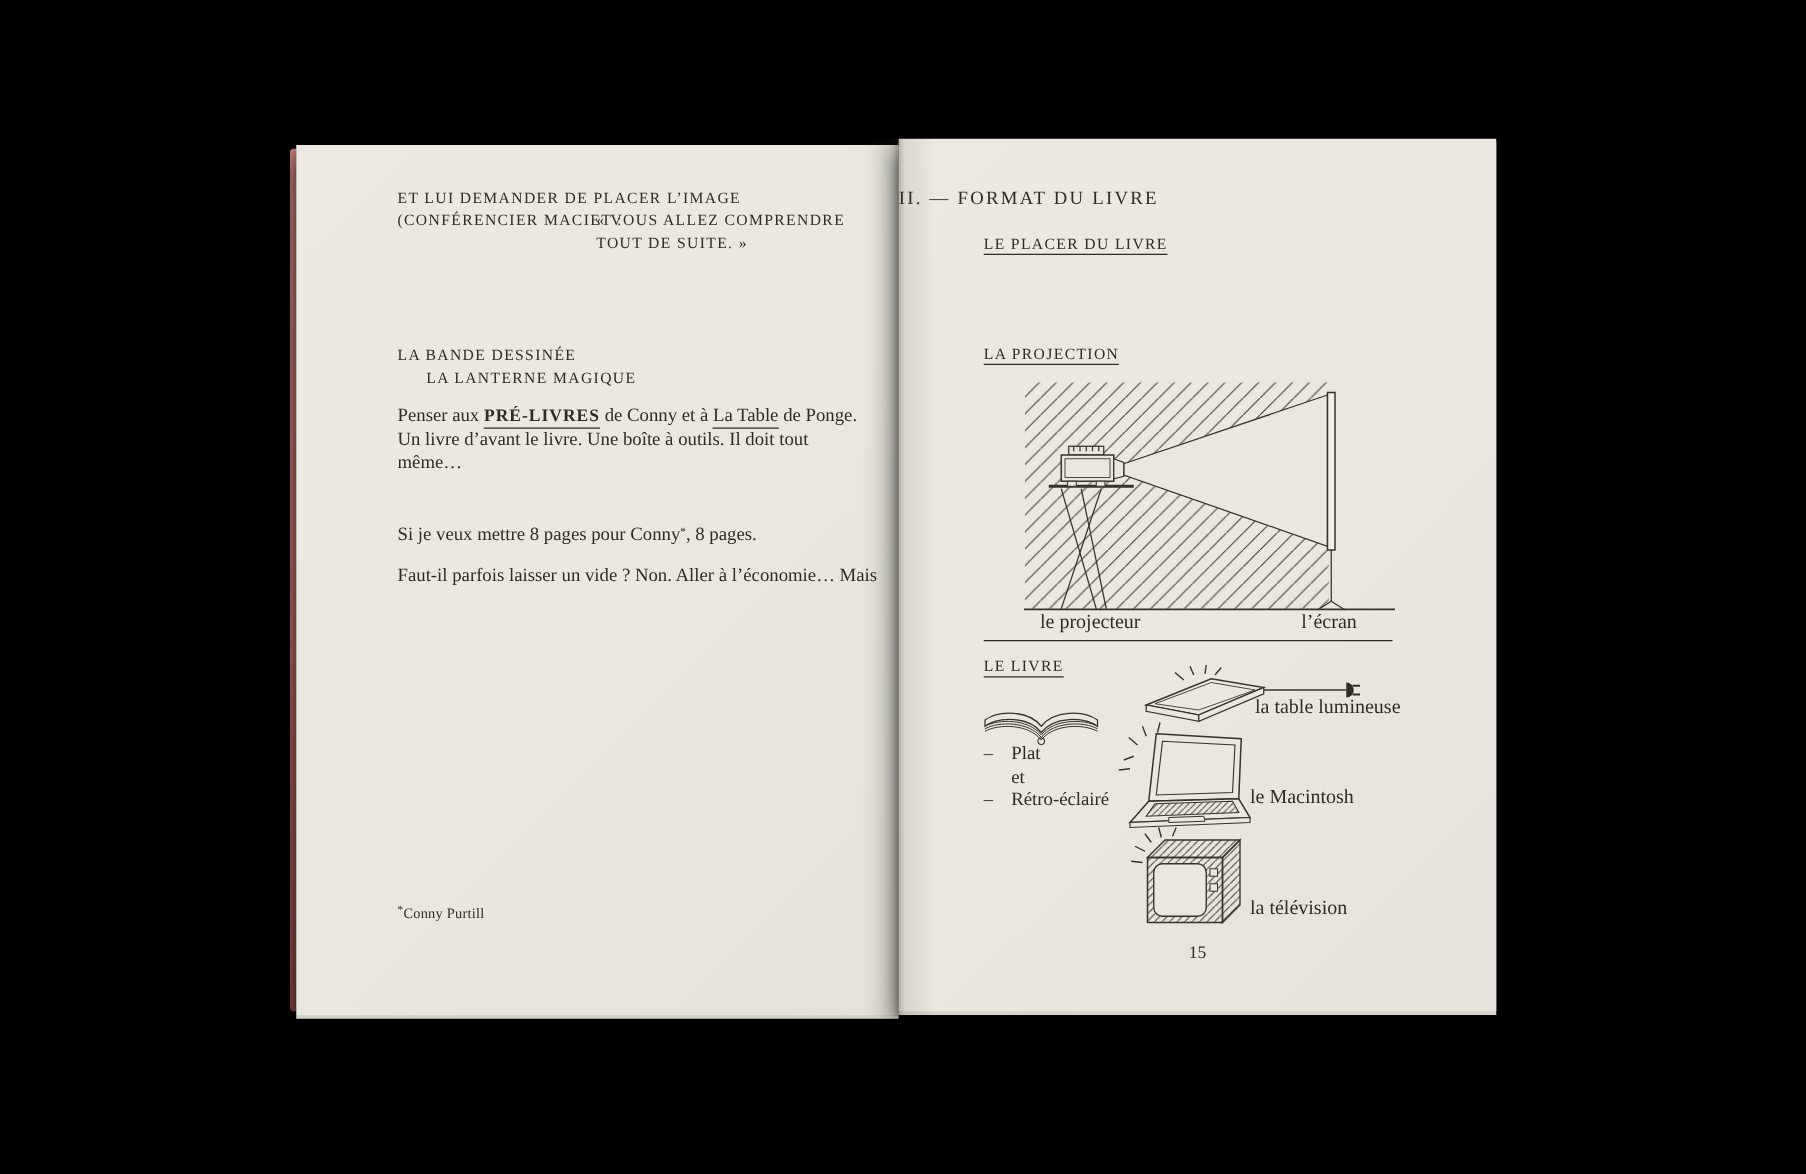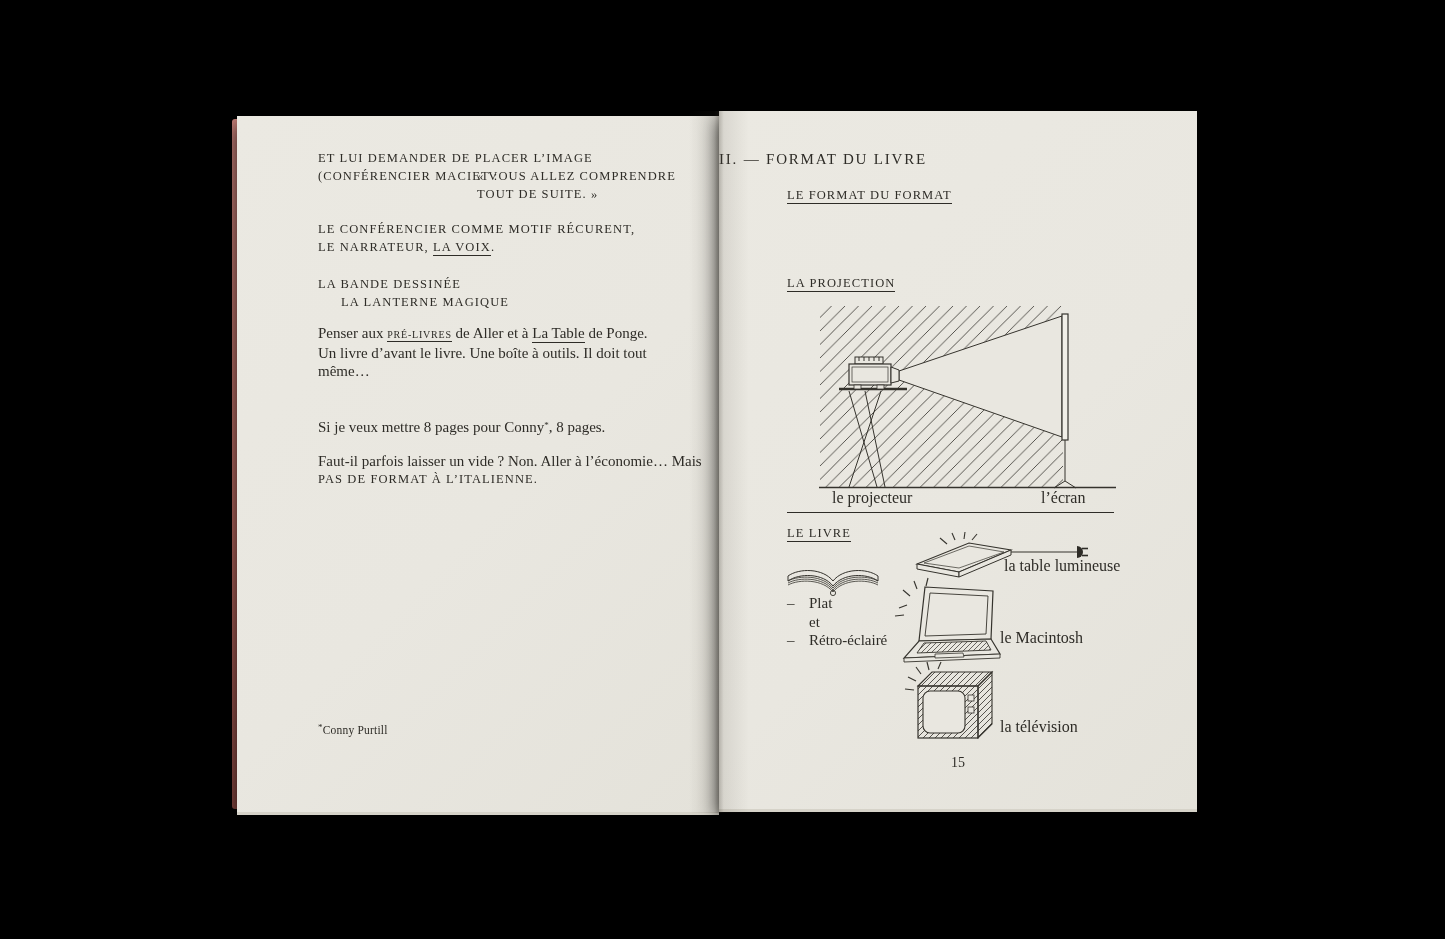--- a/index.html
+++ b/index.html
@@ -9,21 +9,21 @@
   .cover-edge{position:absolute;background:linear-gradient(180deg,#c9837b,#b96a61 60%,#8c4a44);}
   .cover-edge.left{left:-5px;top:8px;width:5px;height:690px;border-radius:3px 0 0 3px;}
   .cover-edge.right{right:-5px;top:4px;width:5px;height:694px;border-radius:0 3px 3px 0;}
   .page{position:absolute;background:linear-gradient(135deg,#ebe9e2 0%,#e9e7e0 55%,#e4e2da 100%);}
   .page-left{left:0;top:5px;width:482px;height:696px;box-shadow:0 3px 0 #d6d3c9, 0 8px 18px rgba(0,0,0,.85);}
   .page-right{left:482px;top:0;width:478px;height:698px;box-shadow:0 3px 0 #d6d3c9, 0 8px 18px rgba(0,0,0,.85);}
   .gutter{position:absolute;left:452px;top:0;width:60px;height:702px;pointer-events:none;
     background:linear-gradient(90deg,rgba(60,55,45,0) 0%,rgba(60,55,45,.12) 42%,rgba(60,55,45,.30) 50%,rgba(60,55,45,.10) 58%,rgba(60,55,45,0) 100%);}
   .caps{font-size:12.5px;letter-spacing:1.1px;line-height:18px;white-space:nowrap;}
   .body-txt{font-size:15px;line-height:18px;white-space:nowrap;}
-  .sc{font-size:10px;letter-spacing:.8px;}
+  .sc{font-size:14px;letter-spacing:.8px;font-weight:bold;}
   .u{border-bottom:1px solid #2e2c27;padding-bottom:1px;}
   .abs{position:absolute;}
   .section-label{font-size:12.5px;letter-spacing:1.1px;}
   .page-num{position:absolute;left:0;right:0;text-align:center;font-size:14px;}
   .title{position:absolute;left:0;right:0;font-size:15px;letter-spacing:1.8px;}
   .rule{position:absolute;height:0;border-top:1.6px solid #2e2c27;}
   .footnote{font-size:11.5px;letter-spacing:.2px;}
   sup{font-size:9px;vertical-align:4px;}
   svg{display:block;}
   .dash-list{font-size:15px;line-height:18.5px;}
@@ -42,61 +42,54 @@
 
     <div class="abs caps" style="left:81px;top:33px;">
       <div><span>ET LUI DEMANDER DE PLACER L’IMAGE</span></div>
       <div style="position:relative;">
         <span>(CONFÉRENCIER MACIET :</span>
         <span class="abs" style="left:159px;top:0;">« VOUS ALLEZ COMPRENDRE</span>
       </div>
       <div style="margin-left:159px;"><span>TOUT DE SUITE. »</span></div>
     </div>
 
-    <div class="abs caps" style="left:81px;top:104px;">
-      <div><span>LE CONFÉRENCIER COMME MOTIF RÉCURENT,</span></div>
-      <div>
-        <span>LE NARRATEUR, </span><span class="u">LA VOIX</span><span>.</span>
-      </div>
-    </div>
 
     <div class="abs caps" style="left:81px;top:159px;">
       <div><span>LA BANDE DESSINÉE</span></div>
       <div style="margin-left:23px;"><span>LA LANTERNE MAGIQUE</span></div>
     </div>
 
     <div class="abs body-txt" style="left:81px;top:208px;">
       <div>
-        <span>Penser aux </span><span class="sc u">PRÉ-LIVRES</span><span> de Aller et à </span><span class="u">La Table</span><span> de Ponge.</span>
+        <span>Penser aux </span><span class="sc u">PRÉ-LIVRES</span><span> de Conny et à </span><span class="u">La Table</span><span> de Ponge.</span>
       </div>
       <div><span>Un livre d’avant le livre. Une boîte à outils. Il doit tout</span></div>
       <div><span>même…</span></div>
     </div>
 
     <div class="abs body-txt" style="left:81px;top:300px;">
       <span>Si je veux mettre 8 pages pour Conny</span><sup>*</sup><span>, 8 pages.</span>
     </div>
 
     <div class="abs body-txt" style="left:81px;top:336px;">
       <div><span>Faut-il parfois laisser un vide ? Non. Aller à l’économie… Mais</span></div>
-      <div class="caps"><span>PAS DE FORMAT À L’ITALIENNE.</span></div>
     </div>
 
     <div class="abs footnote" style="left:81px;top:606px;">
       <sup>*</sup><span>Conny Purtill</span>
     </div>
 
   </div>
 
   <div class="page page-right">
 
     <div class="title" style="top:40px;">II. — FORMAT DU LIVRE</div>
 
     <div class="abs section-label" style="left:68px;top:77px;">
-      <span class="u">LE FORMAT DU FORMAT</span>
+      <span class="u">LE PLACER DU LIVRE</span>
     </div>
 
     <div class="abs section-label" style="left:68px;top:165px;">
       <span class="u">LA PROJECTION</span>
     </div>
 
     <svg class="abs" style="left:100px;top:194px;" width="298" height="186" viewBox="0 0 298 186">
       <defs>
         <pattern id="hatchMain" width="13.5" height="13.5" patternUnits="userSpaceOnUse">
           <path d="M-2,15.5 L15.5,-2" stroke="#45433d" stroke-width="0.9" fill="none"></path>

